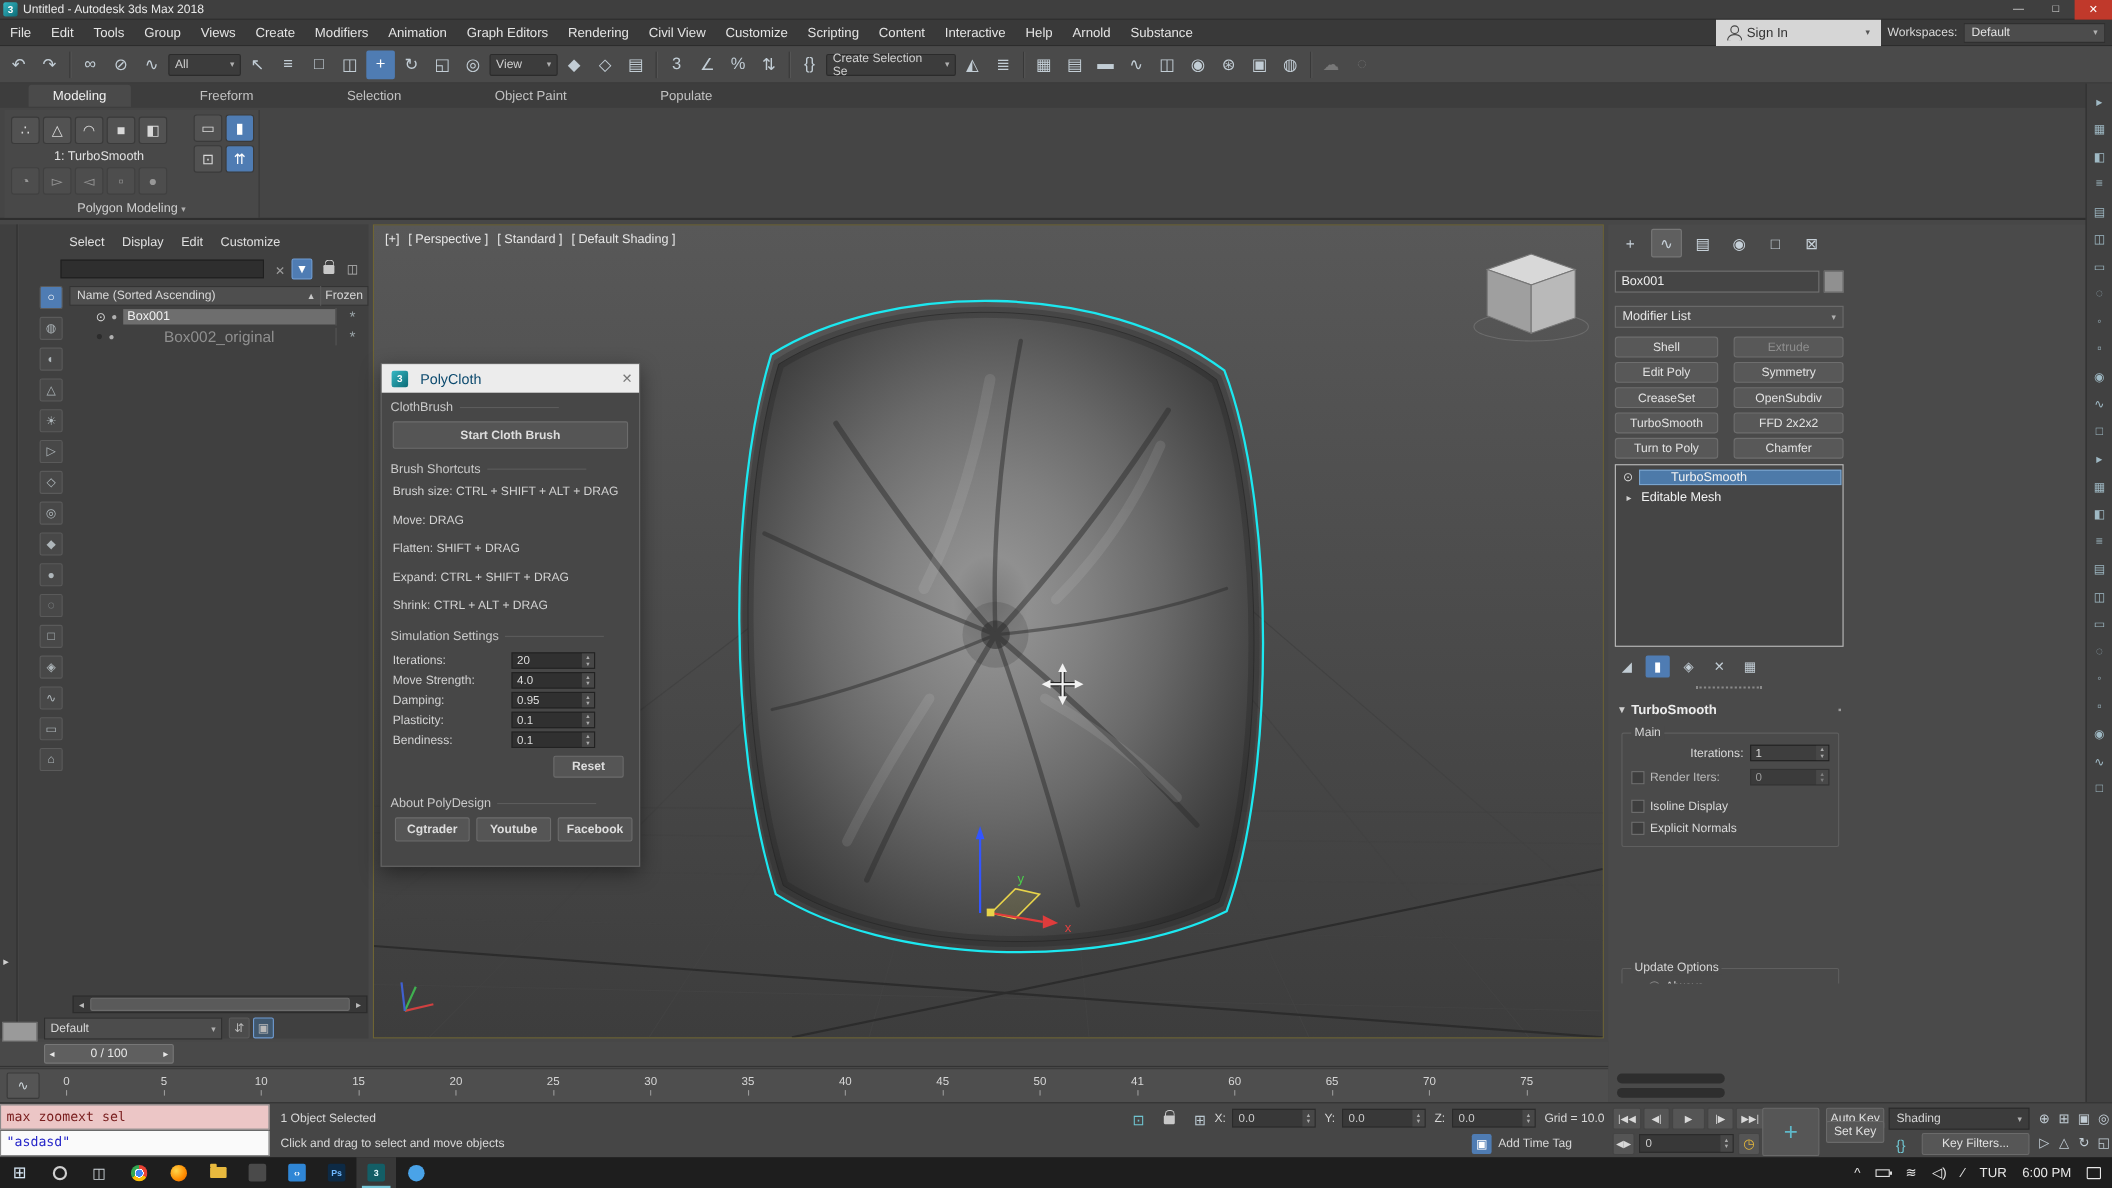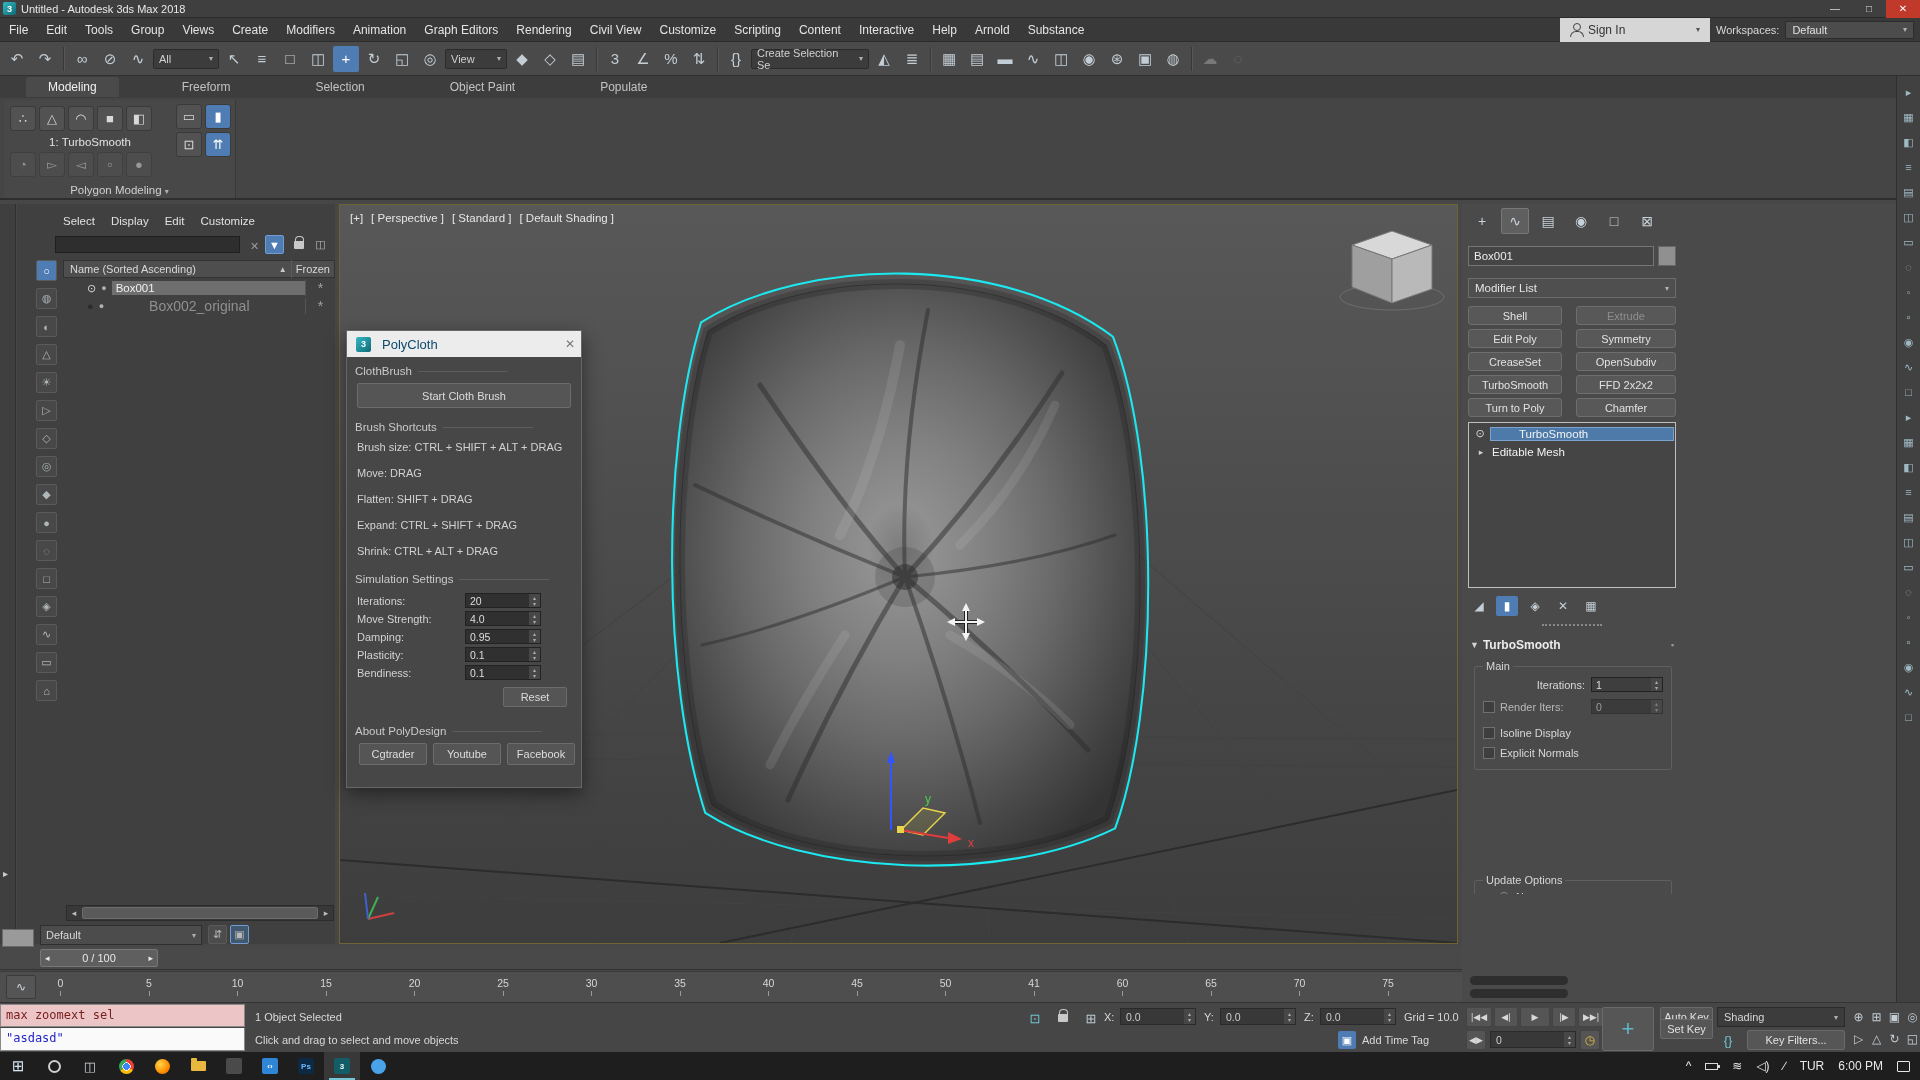--- a/index.html
+++ b/index.html
@@ -62,21 +62,21 @@
   #vp-label{position:absolute;left:10px;top:7px;display:flex;gap:8px;}
   #vp-label span{color:#e6e6e6;font-size:11.5px;}
   
   #polycloth{left:346px;top:330px;width:236px;height:458px;background:#474747;border:1px solid #666;box-shadow:0 6px 18px rgba(0,0,0,.45);z-index:50;}
   #pc-title{height:26px;background:#ececec;display:flex;align-items:center;padding:0 6px;gap:6px;}
   #pc-title .t{color:#0c4a6e;font-size:13px;}
   #pc-title .x{margin-left:auto;color:#777;font-size:12px;}
   .pc-header{position:absolute;color:#c9c9c9;font-size:11.5px;}
   .pc-header::after{content:'';display:inline-block;width:90px;height:1px;background:#5c5c5c;margin:3px 0 3px 6px;}
   .pc-line{position:absolute;color:#d2d2d2;font-size:11px;}
-  .pc-btn{position:absolute;background:#555;border:1px solid #6c6c6c;border-radius:2px;color:#ddd;font-size:11px;display:flex;align-items:center;justify-content:center;}
+  .pc-btn{position:absolute;background:#555;border:1px solid #6c6c6c;border-radius:2px;color:#ddd;font-size:11px;display:flex;align-items:center;justify-content:center;font-weight:bold;}
   .spin-field{position:absolute;width:76px;height:15px;background:#303030;border:1px solid #222;display:flex;align-items:center;}
   .spin-field .v{color:#ddd;font-size:10.5px;padding-left:4px;flex:1;}
   .spins{display:flex;flex-direction:column;width:11px;background:#474747;height:100%;justify-content:center;}
   .spins span{font-size:6px;color:#aaa;line-height:6px;text-align:center;}
   
   #cmdpanel{left:1462px;top:204px;width:434px;height:798px;background:#4a4a4a;}
   .cp-tab{position:absolute;width:28px;height:26px;display:flex;align-items:center;justify-content:center;color:#c6d0d8;font-size:14px;}
   .cp-tab.active{background:#5f5f5f;border:1px solid #777;border-radius:2px;}
   .btn3{position:absolute;background:#585858;border:1px solid #6e6e6e;border-radius:3px;color:#e2e2e2;font-size:11px;display:flex;align-items:center;justify-content:center;height:19px;width:94px;}
   .btn3.disabled{color:#8e8e8e;}

